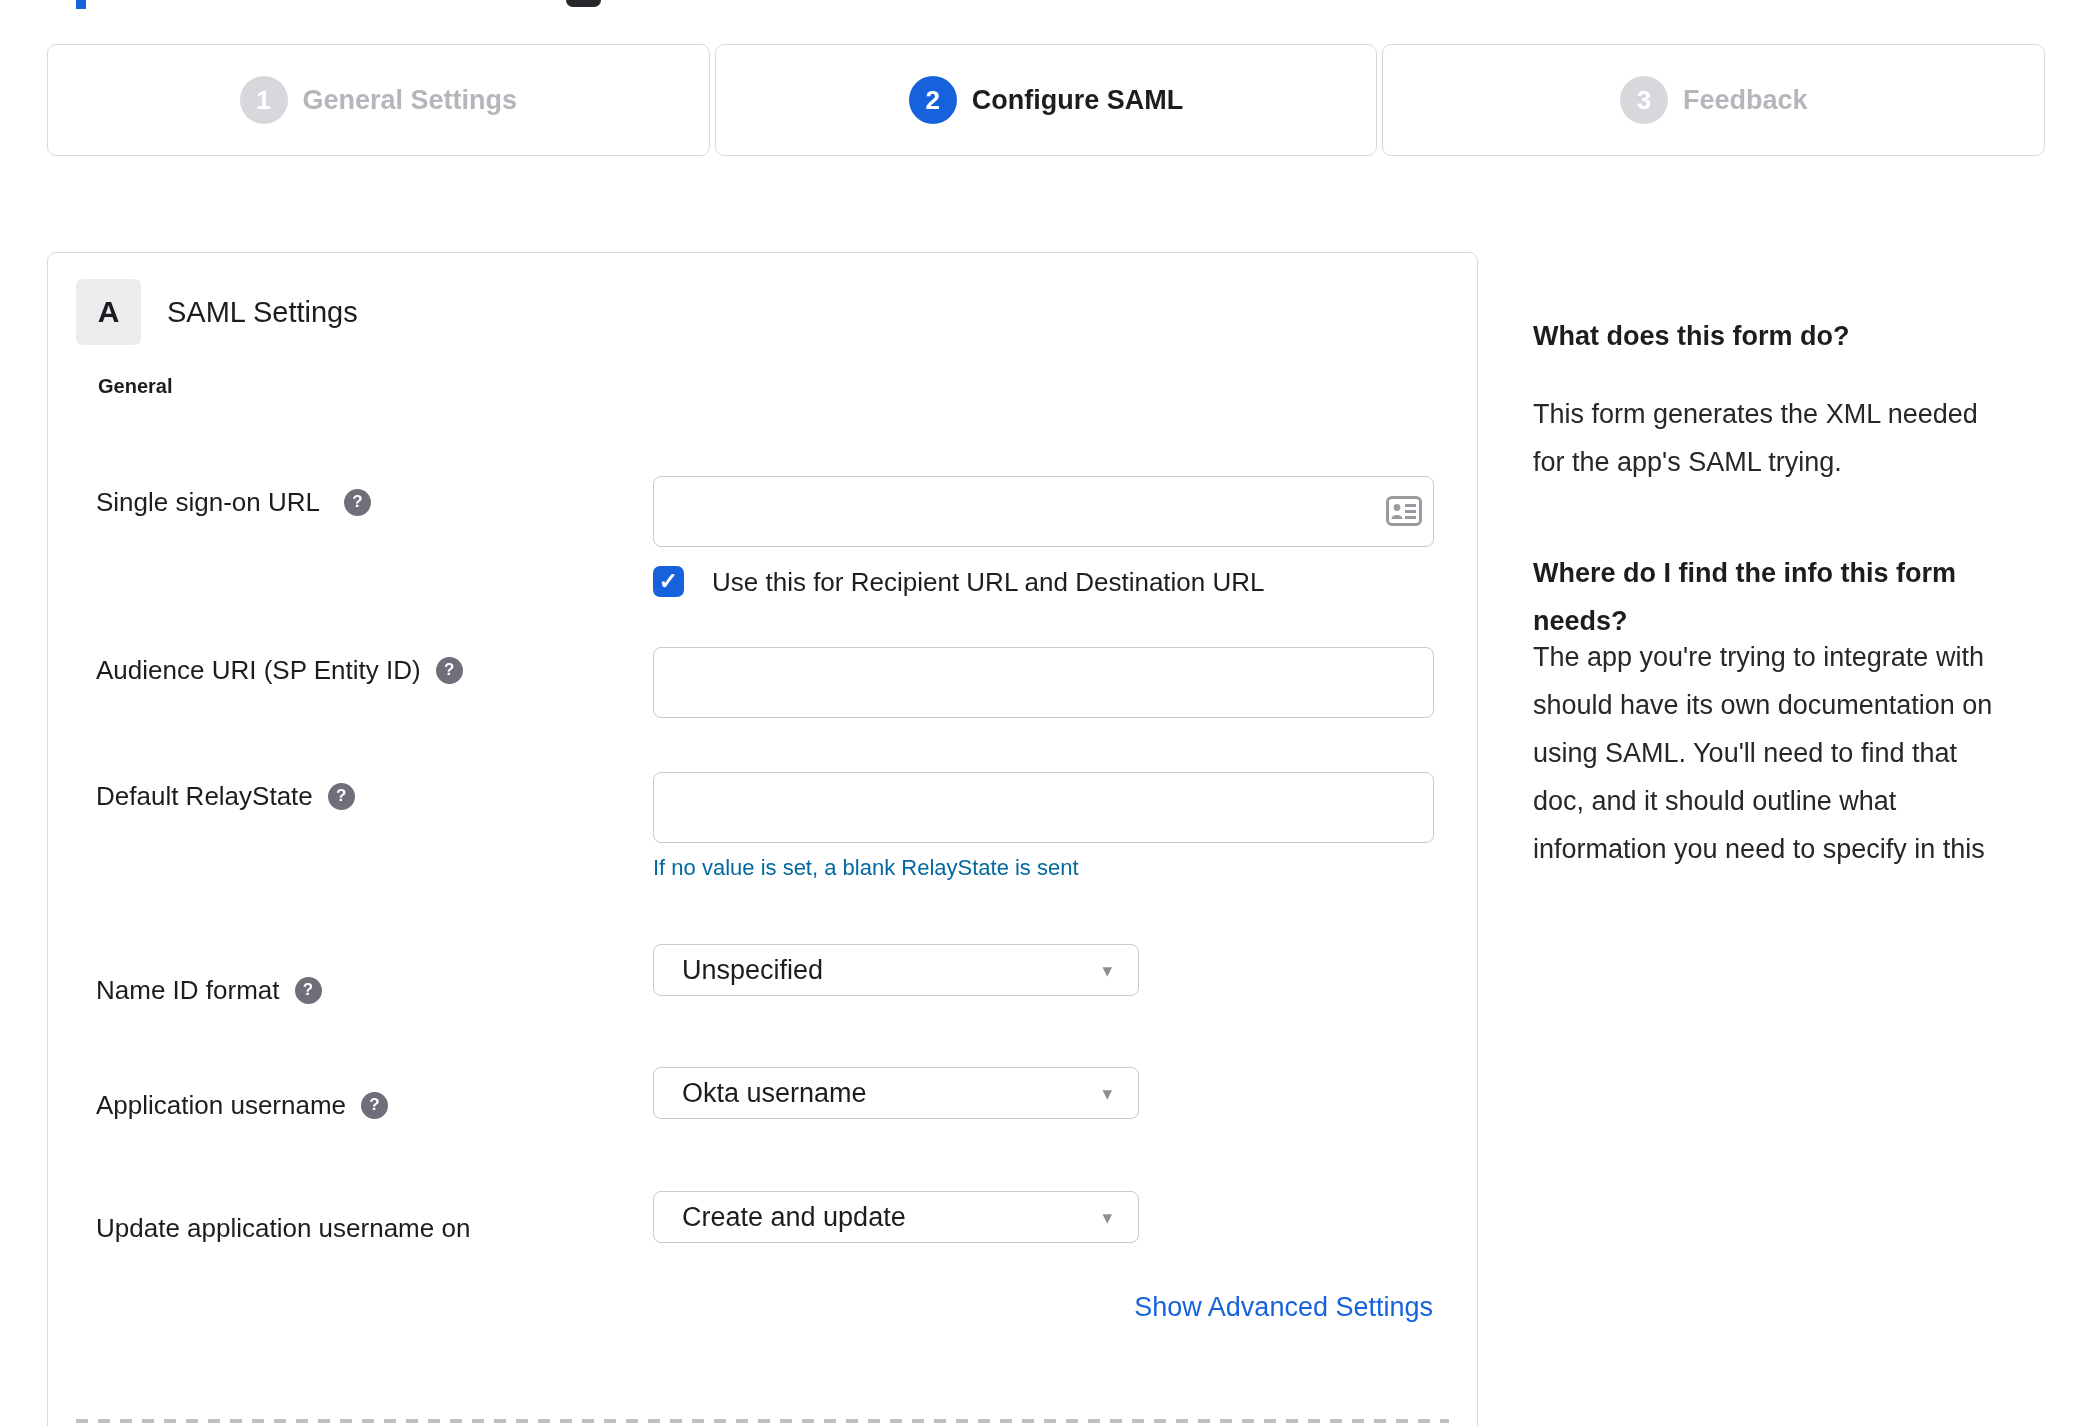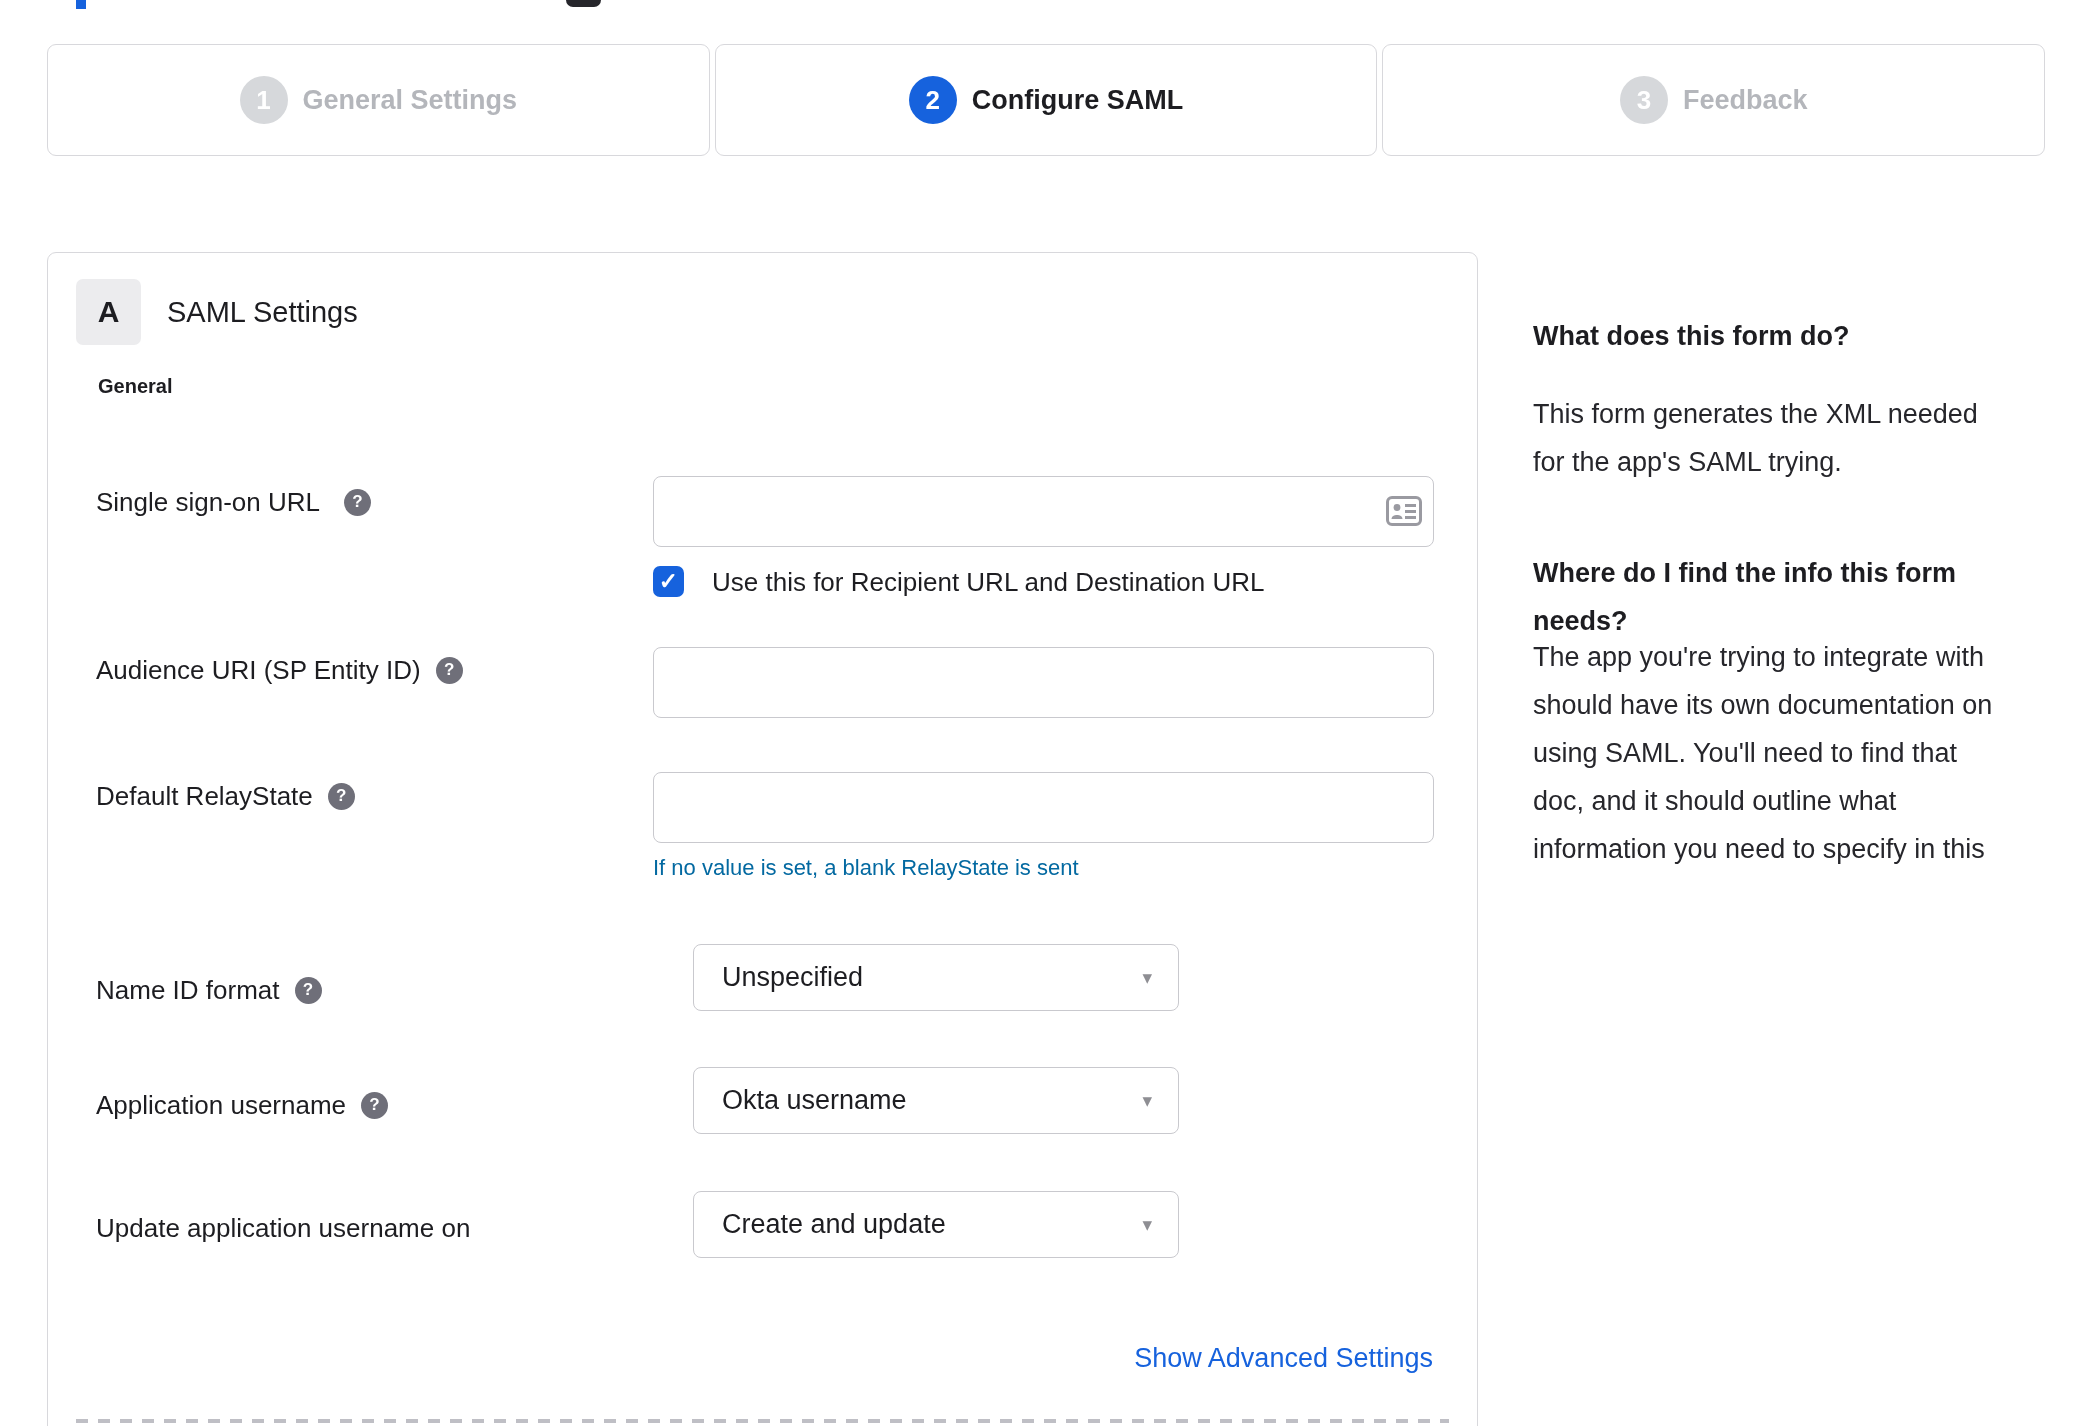--- a/index.html
+++ b/index.html
@@ -96,30 +96,30 @@
     position: absolute; left: 664px; top: 314px;
     font-size: 26px; color: #1d1d21; white-space: nowrap;
   }
 
   .hint {
     position: absolute; left: 605px; top: 602px;
     font-size: 22px; color: #0369a1;
   }
 
   .dropdown {
-    position: absolute; left: 605px; width: 486px; height: 67px;
+    position: absolute; left: 605px; width: 486px; height: 52px;
     border: 1px solid #c9c9ce; border-radius: 8px; background: #fff;
     display: flex; align-items: center; justify-content: space-between;
-    padding: 0 26px 0 28px; cursor: pointer; margin-left: 40px;
+    padding: 0 26px 0 28px; cursor: pointer;
   }
   .dropdown-value { font-size: 27px; color: #1d1d21; }
   .dropdown-caret { font-size: 19px; color: #8e8e93; }
 
   .advanced-link {
-    position: absolute; right: 44px; top: 1090px;
+    position: absolute; right: 44px; top: 1039px;
     font-size: 27px; font-weight: 500; color: #1662dd;
     cursor: pointer; white-space: nowrap;
   }
 
   .dashed-divider {
     position: absolute; left: 28px; right: 28px; top: 1166px; height: 4px;
     background: repeating-linear-gradient(90deg,
       #bfbfc5 0px, #bfbfc5 12px, transparent 12px, transparent 22px);
   }
 

